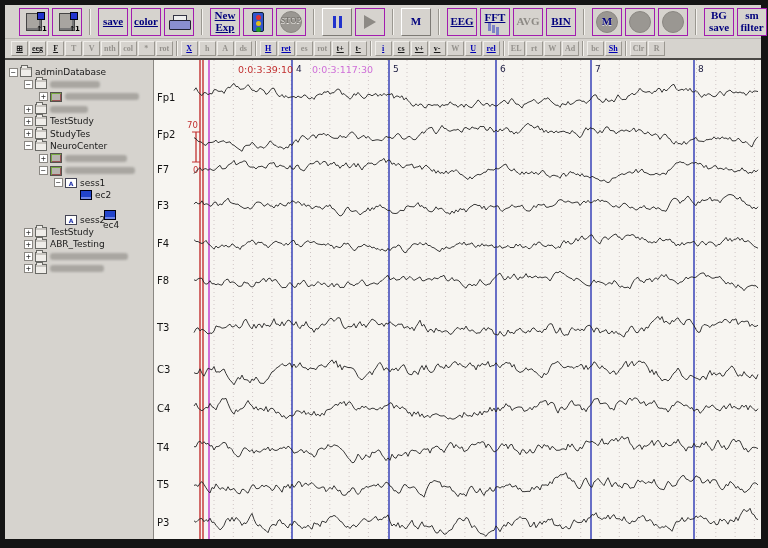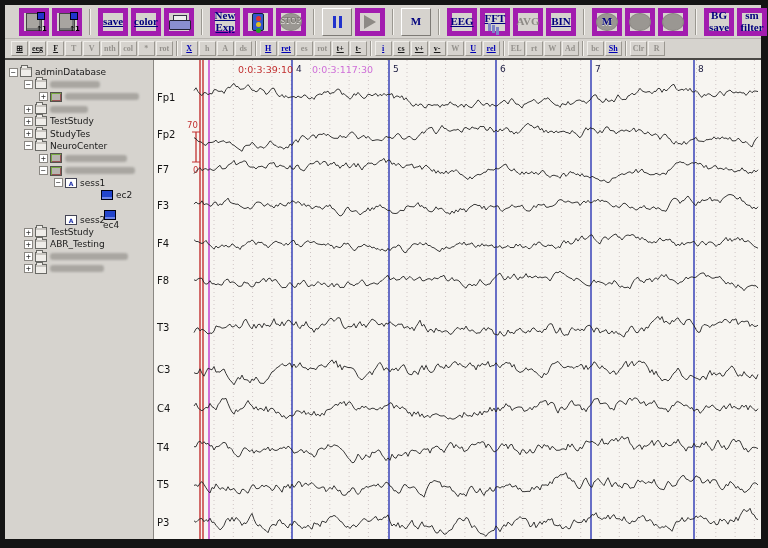--- a/index.html
+++ b/index.html
@@ -14,21 +14,21 @@
 
   
   .toolbar1 {
     height:34px; display:flex; align-items:center; gap:3px;
     padding:2px 4px 2px 14px; background:#d6d3ce;
     border-bottom:1px solid #b8b5b0;
   }
   .tb-sep { width:2px; height:26px; margin:0 4px;
     border-left:1px solid #9a9790; border-right:1px solid #f4f2ee; }
   .tb-btn {
-    min-width:30px; height:28px; background:#d6d3ce; border:5px solid #a21caf;
+    min-width:30px; height:28px; background:#d6d3ce; border:1px solid #a21caf;
     display:flex; flex-direction:column; align-items:center; justify-content:center;
     font-family:"Liberation Serif", serif; font-weight:bold; font-size:11px;
     color:#00007d; cursor:pointer; line-height:1.05; white-space:pre-line; text-align:center;
   }
   .tb-btn.raised { border-top:1px solid #fff; border-left:1px solid #fff;
     border-right:1px solid #7d7a75; border-bottom:1px solid #7d7a75; }
   .tb-btn .u { text-decoration:underline; }
   .tb-btn.dim { color:#8d8a85; }
 
   
@@ -231,21 +231,21 @@
         <div class="tree-row" style="padding-left: 30px;">
           <span class="expander">−</span>
           <span class="t-ico node"></span>
           <span class="blurbar" style="width: 70px;"></span>
         </div>
         <div class="tree-row" style="padding-left: 45px;">
           <span class="expander">−</span>
           <span class="t-ico sess">A</span>
           <span>sess1</span>
         </div>
-        <div class="tree-row" style="padding-left: 60px; justify-content: center;">
+        <div class="tree-row" style="padding-left: 60px;">
           <span class="expander none">+</span>
           <span class="t-ico doc"></span>
           <span>ec2</span>
         </div>
         <div class="tree-row" style="padding-left: 60px; flex-direction: column;">
           <span class="expander none">+</span>
           <span class="t-ico doc"></span>
           <span>ec4</span>
         </div>
         <div class="tree-row" style="padding-left: 45px;">

